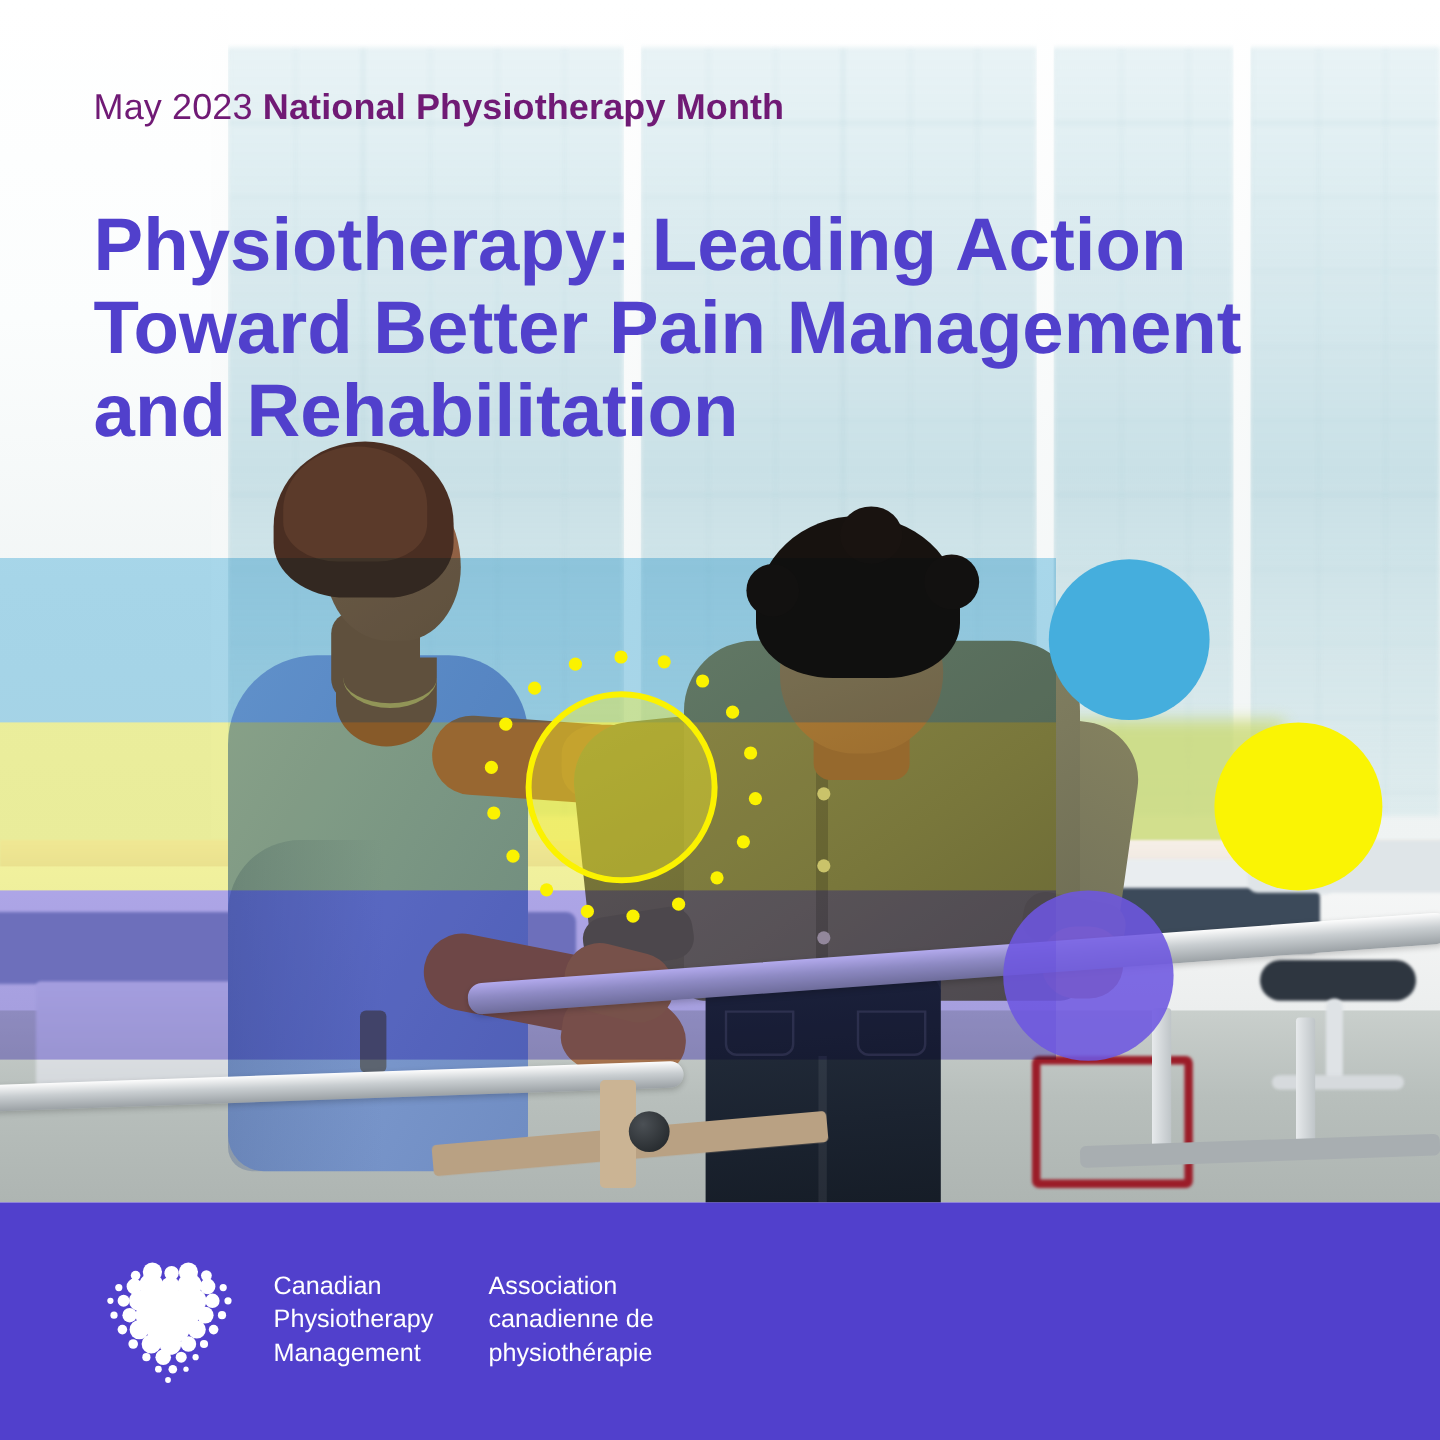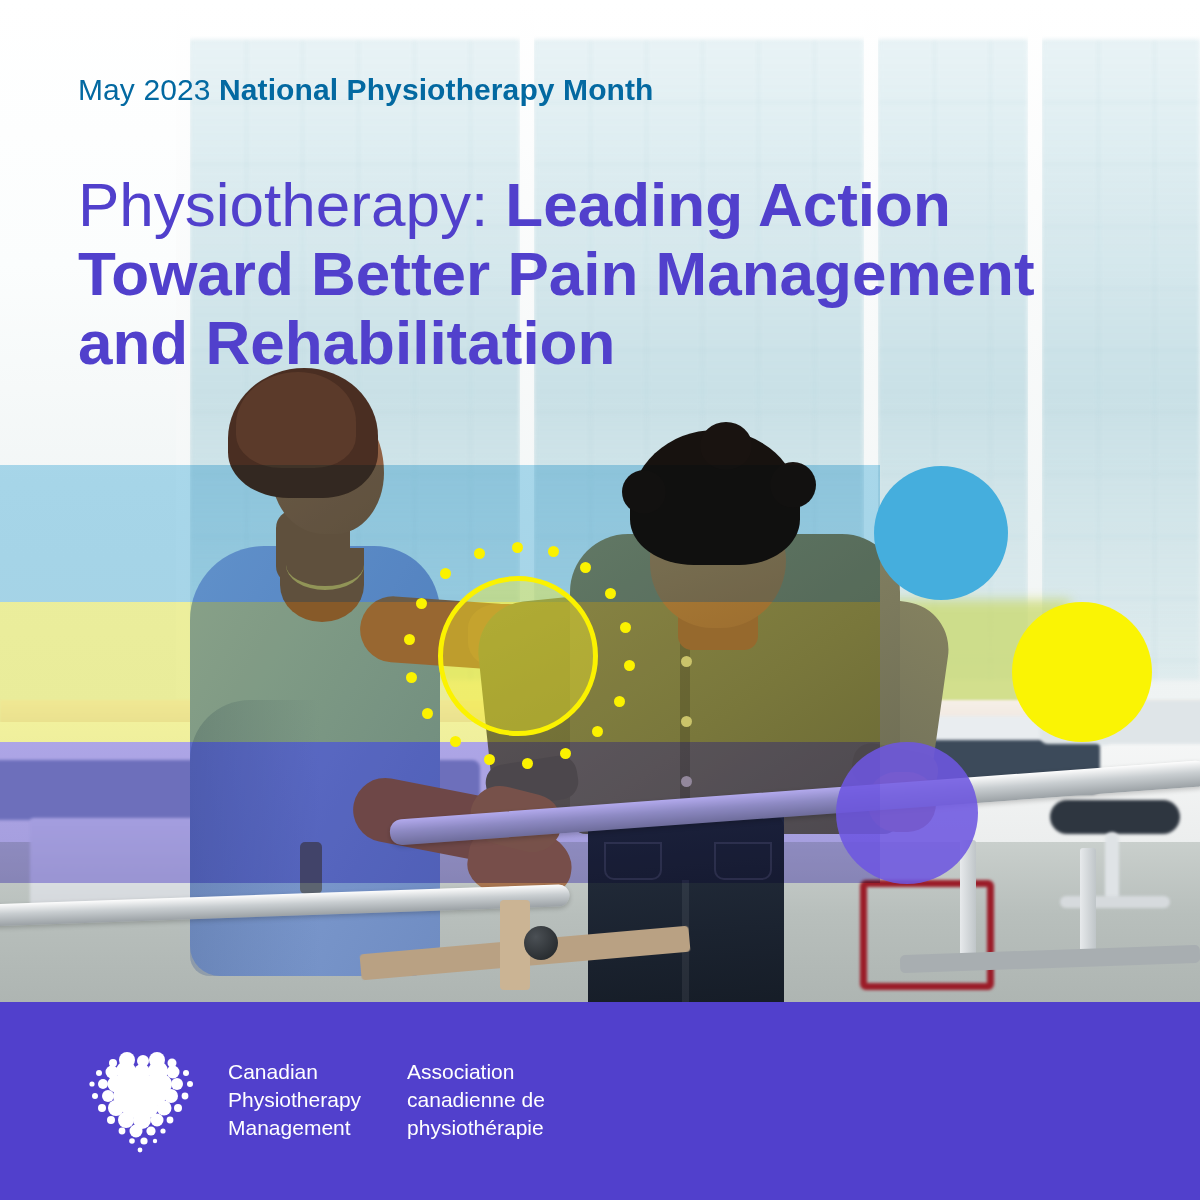--- a/index.html
+++ b/index.html
@@ -253,29 +253,29 @@
     border:5px solid #fbf200;
     box-sizing:border-box;
   }
   .halo-dot{
     position:absolute;width:11px;height:11px;border-radius:50%;background:#fbf200;
   }
 
   
   .eyebrow{
     position:absolute;left:78px;top:73px;
-    font-size:30px;letter-spacing:.1px;color:#0369a1;white-space:nowrap;
+    font-size:30px;letter-spacing:.1px;color:#701a75;white-space:nowrap;
   }
   .eyebrow .light{font-weight:400;}
   .eyebrow .bold{font-weight:700;}
   .headline{
     position:absolute;left:78px;top:128px;width:1060px;
     font-size:62px;line-height:1.12;font-weight:700;color:#5140cc;
   }
-  .headline .lede{font-weight:400;}
+  .headline .lede{font-weight:700;}
 
   
   .footer{
     position:absolute;left:0;top:1002px;width:1200px;height:198px;
     background:#5140cc;
   }
   .logo-row{
     position:absolute;left:82px;top:38px;display:flex;align-items:center;gap:26px;
   }
   .logo-mark{position:relative;width:120px;height:120px;}

